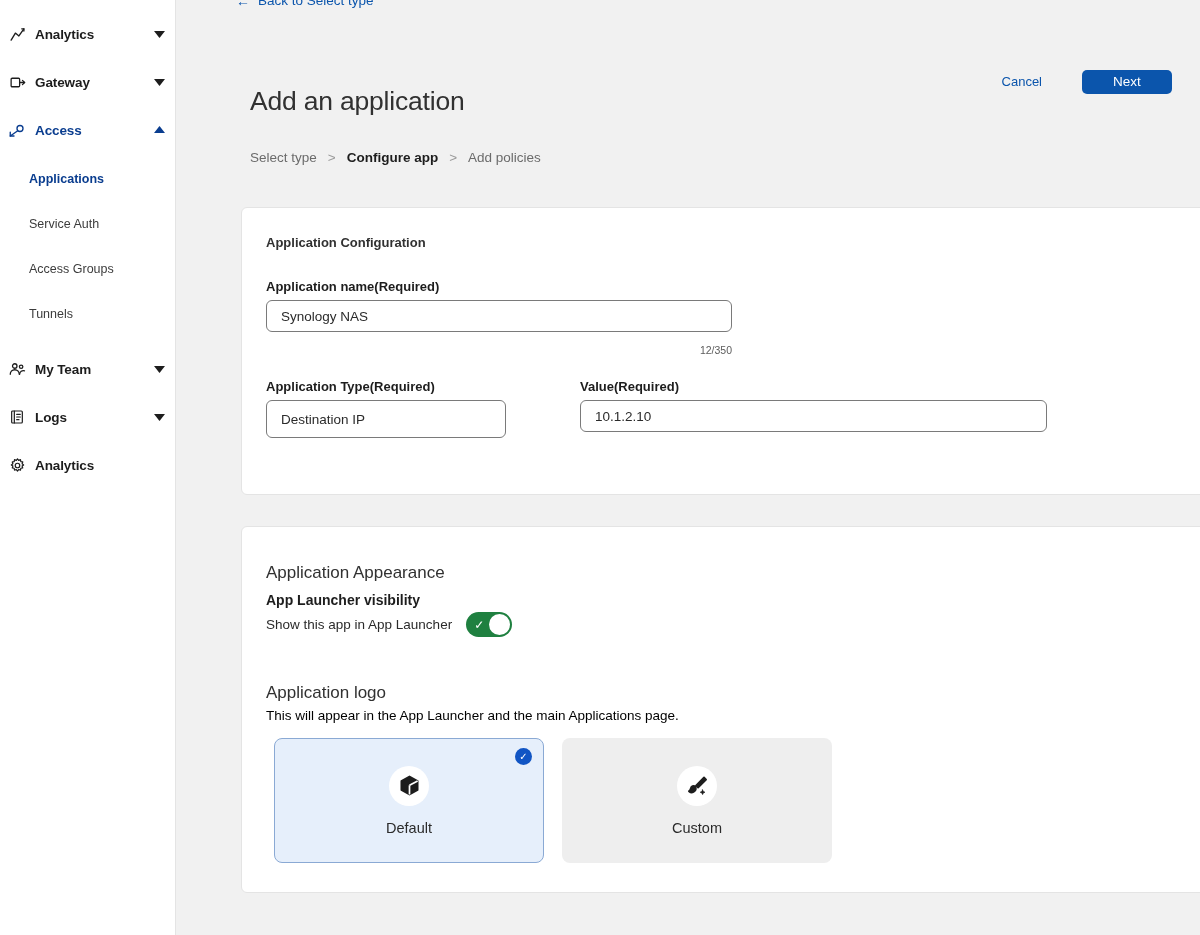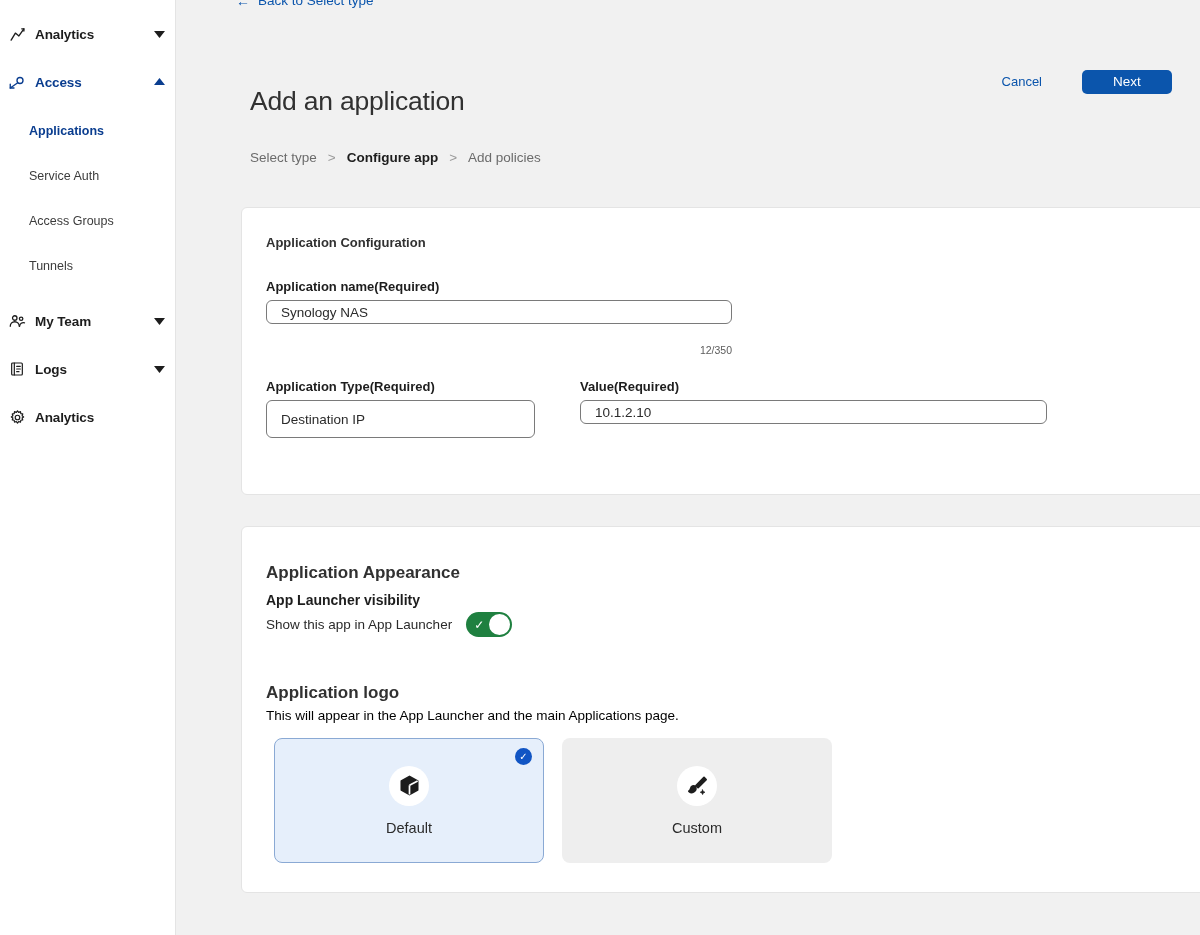--- a/index.html
+++ b/index.html
@@ -181,35 +181,35 @@
   }
   .txt-input {
     display: block;
     border: 1px solid #7a7a7a;
     border-radius: 6px;
     background: #ffffff;
     font-size: 13.5px;
     font-family: inherit;
     color: #2b2b2b;
     padding: 0 14px;
-    height: 24px;
+    height: 32px;
     outline: none;
   }
   .counter {
     font-size: 10.5px;
     color: #5c5c5c;
     text-align: right;
   }
   .select-wrap { position: relative; display: inline-block; }
   .select-box {
     border: 1px solid #7a7a7a;
     border-radius: 6px;
     background: #ffffff;
     height: 38px;
-    width: 269px;
+    width: 240px;
     display: flex; align-items: center;
     padding: 0 14px;
     font-size: 13.5px;
     color: #2b2b2b;
     cursor: pointer;
   }
 
   .sub-head {
     font-size: 14px; font-weight: bold; color: #1d1d1d;
   }
@@ -231,21 +231,21 @@
   }
   .toggle .tick {
     position: absolute;
     left: 8px; top: 50%;
     transform: translateY(-50%);
     color: #ffffff;
     font-size: 12px;
     line-height: 1;
   }
   .sect-head {
-    font-size: 17px; font-weight: bold; color: #313131;
+    font-size: 17px; font-weight: normal; color: #313131;
   }
   .sect-desc { font-size: 13.5px; color: #000000; }
 
   .logo-row { display: flex; gap: 18px; }
   .logo-card {
     width: 270px; height: 125px;
     border-radius: 8px;
     position: relative;
     display: flex; flex-direction: column;
     align-items: center; justify-content: center;
@@ -291,20 +291,35 @@
         </svg>
       </span>
       <span class="glabel">Analytics</span>
       <span class="caret">
         <svg width="11" height="8" viewBox="0 0 11 8">
             <polygon points="0,1 11,1 5.5,8" fill="currentColor"></polygon>
           </svg>
       </span>
     </div>
 
+    <div class="nav-group" id="grp-gateway">
+      <span class="gicon">
+        <svg width="17" height="17" viewBox="0 0 24 24" fill="none" stroke="currentColor" stroke-width="1.8" stroke-linecap="round" stroke-linejoin="round">
+          <rect x="3" y="6" width="12" height="12" rx="1.5"></rect>
+            <path d="M15 12 H22"></path>
+            <path d="M19 9 L22 12 L19 15"></path>
+        </svg>
+      </span>
+      <span class="glabel">Gateway</span>
+      <span class="caret">
+        <svg width="11" height="8" viewBox="0 0 11 8">
+            <polygon points="0,1 11,1 5.5,8" fill="currentColor"></polygon>
+          </svg>
+      </span>
+    </div>
 
     <div class="nav-group active" id="grp-access">
       <span class="gicon">
         <svg width="18" height="18" viewBox="0 0 24 24" fill="none" stroke="currentColor" stroke-width="1.8" stroke-linecap="round" stroke-linejoin="round">
           <circle cx="16" cy="10" r="4"></circle>
             <path d="M13 13 L3 20"></path>
             <path d="M3 15 V20 H8"></path>
         </svg>
       </span>
       <span class="glabel">Access</span>

